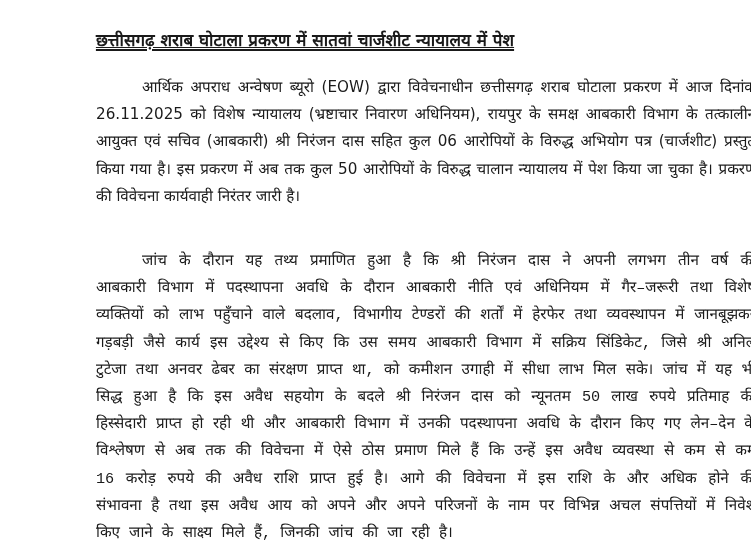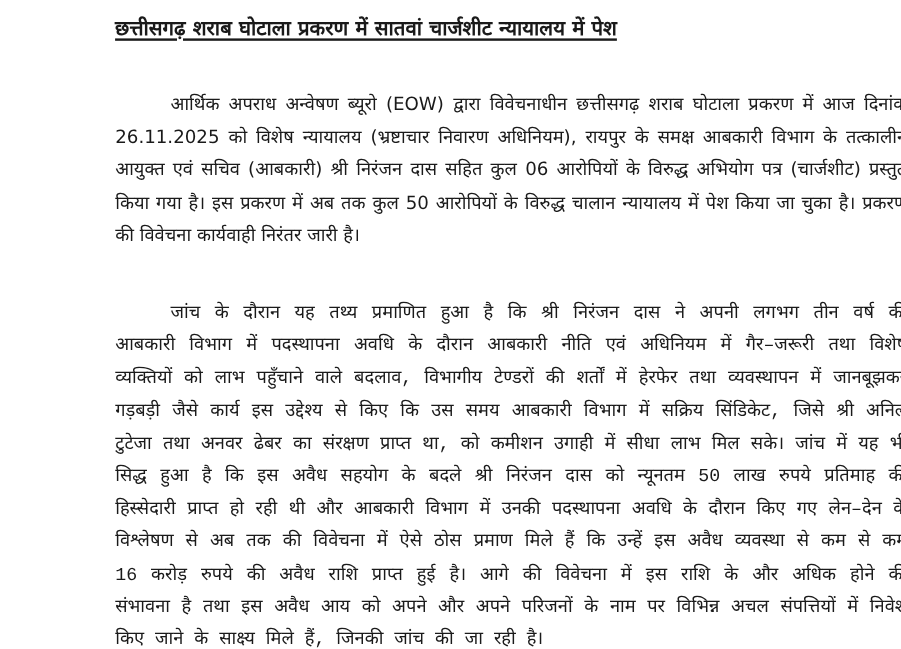--- a/index.html
+++ b/index.html
@@ -10,27 +10,28 @@
   body {
     width: 751px;
     height: 541px;
     overflow: hidden;
     position: relative;
     color: #1a1a1a;
     font-family: "DejaVu Sans", "Liberation Sans", sans-serif;
   }
   .title {
     position: absolute;
-    top: 12px;
+    top: 28px;
     left: 0;
     width: 610px;
     text-align: center;
     font-weight: bold;
     font-size: 17px;
     line-height: 24px;
+    text-decoration: underline;
   }
   .title span {
     text-decoration: underline;
     text-underline-offset: 3px;
     text-decoration-thickness: 1.5px;
   }
   .para {
     position: absolute;
     left: 80px;
     width: 660px;

